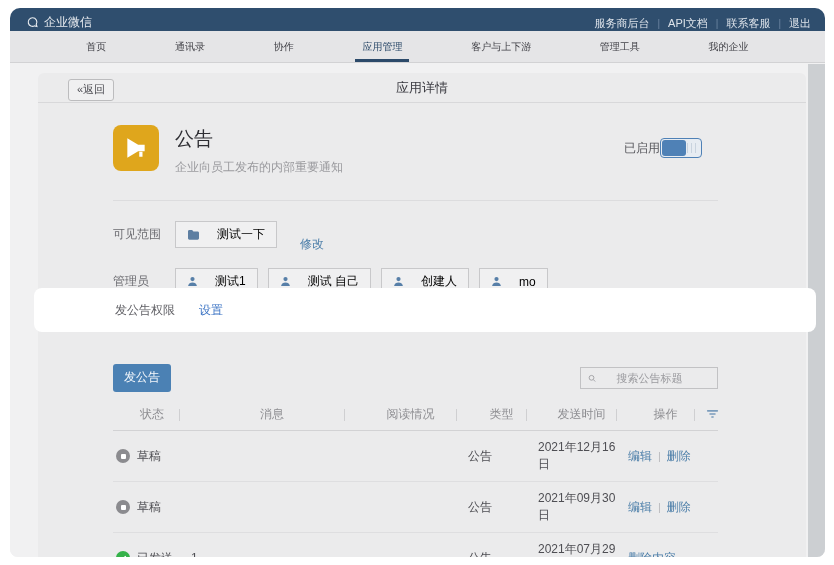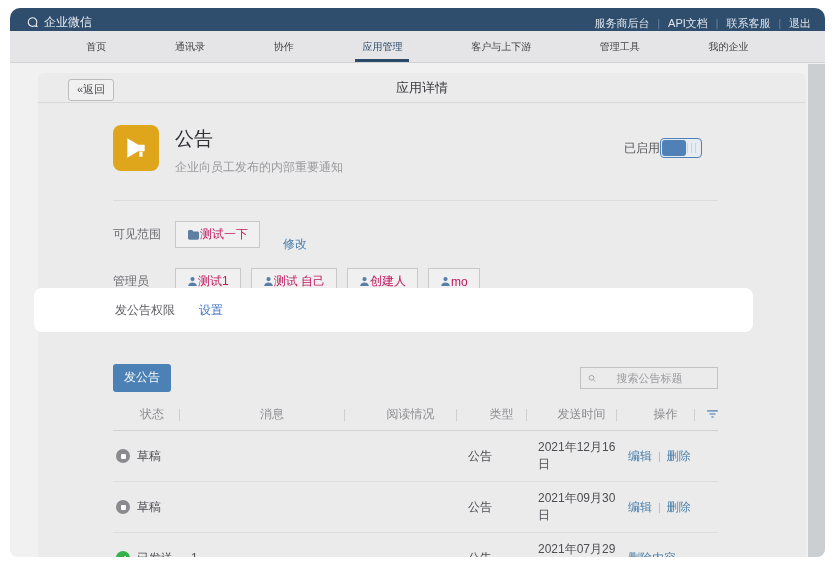--- a/index.html
+++ b/index.html
@@ -62,30 +62,30 @@
   .toggle { width:42px; height:20px; border:1px solid #4f81b6; border-radius:4px; background:#e7ecf2; position:relative; cursor:pointer; }
   .toggle-knob { position:absolute; left:1px; top:1px; width:24px; height:16px; background:#4f81b6; border-radius:3px; }
   .toggle::after {
     content:""; position:absolute; right:4px; top:4px; width:10px; height:10px;
     background:repeating-linear-gradient(90deg,#c9d3de 0 1px,transparent 1px 4px);
   }
   
   .field-row { display:flex; align-items:center; margin-top:15px; font-size:12px; }
   .field-label { width:62px; color:#6b6b70; flex:0 0 62px; }
   .tag {
-    display:inline-flex; align-items:center; gap:0; border:1px solid #c8c8ca;
-    padding:4px 11px; font-size:12px; color:#be185d; background:rgba(255,255,255,0.28);
+    display:inline-flex; align-items:center; gap:17px; border:1px solid #c8c8ca;
+    padding:4px 11px; font-size:12px; color:#000000; background:rgba(255,255,255,0.28);
     margin-right:10px; white-space:nowrap;
   }
   .tag.wide { min-width:74px; }
   .link { color:#4a7da8; font-size:12px; text-decoration:none; cursor:pointer; }
   .field-row .link { margin-left:13px;margin-top:20px; }
   
   .highlight-band {
-    position:absolute; left:24px; top:224px; width:719px; height:44px; background:#ffffff;
+    position:absolute; left:24px; top:224px; width:782px; height:44px; background:#ffffff;
     border-radius:8px; display:flex; align-items:center; padding-left:81px; z-index:5; font-size:12px;
   }
   .perm-label { color:#5f5f64; }
   .perm-link { color:#3c74c4; margin-left:24px; text-decoration:none; cursor:pointer; }
   
   .lower { position:absolute; top:291px; left:75px; width:605px; }
   .lower-bar { display:flex; justify-content:space-between; align-items:center; }
   .primary-btn {
     background:#4b81b4; color:#f3f7fb; font-size:12px; padding:5px 11px 6px;
     border:none; border-radius:3px; cursor:pointer; font-family:"Liberation Sans", sans-serif;

